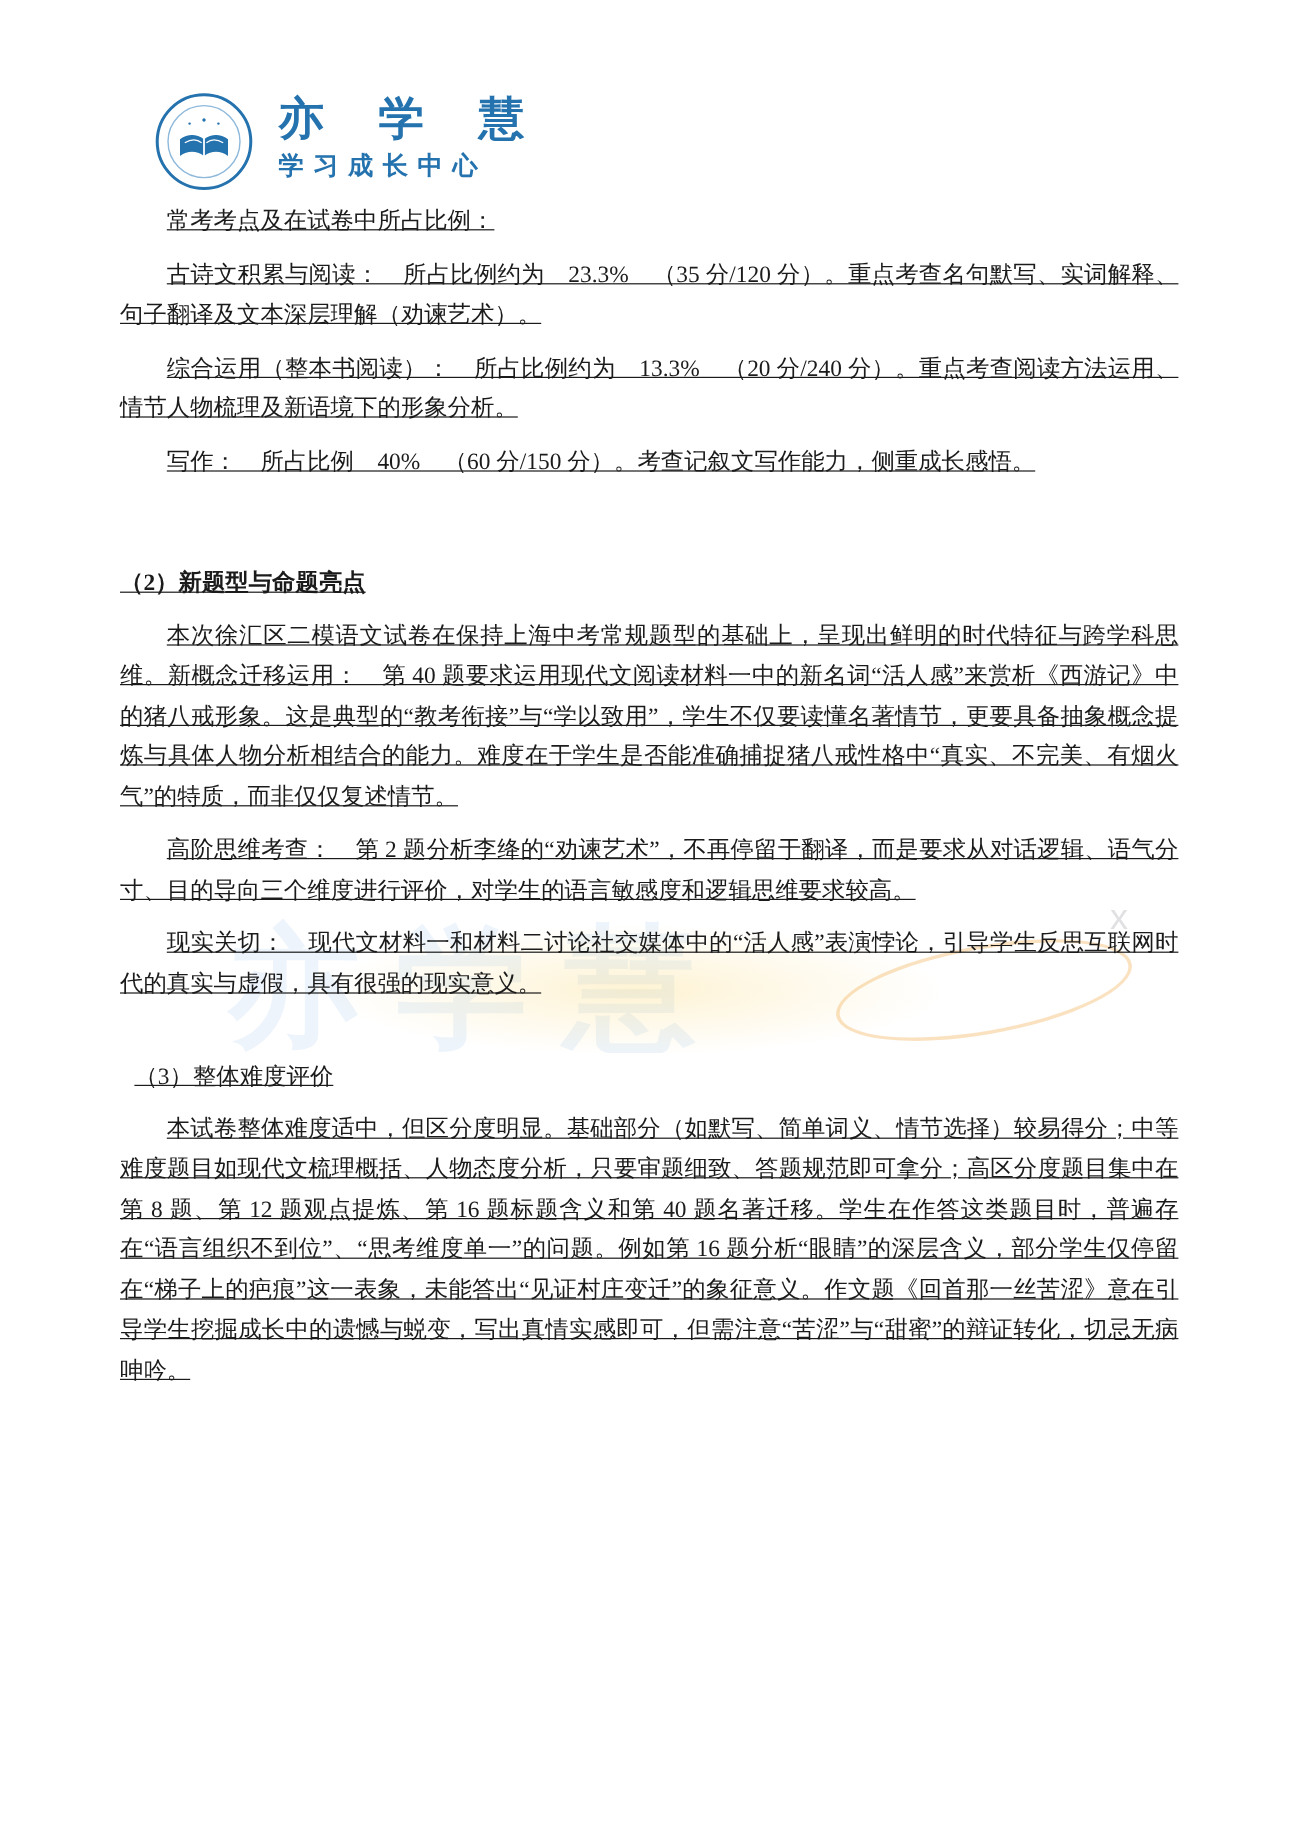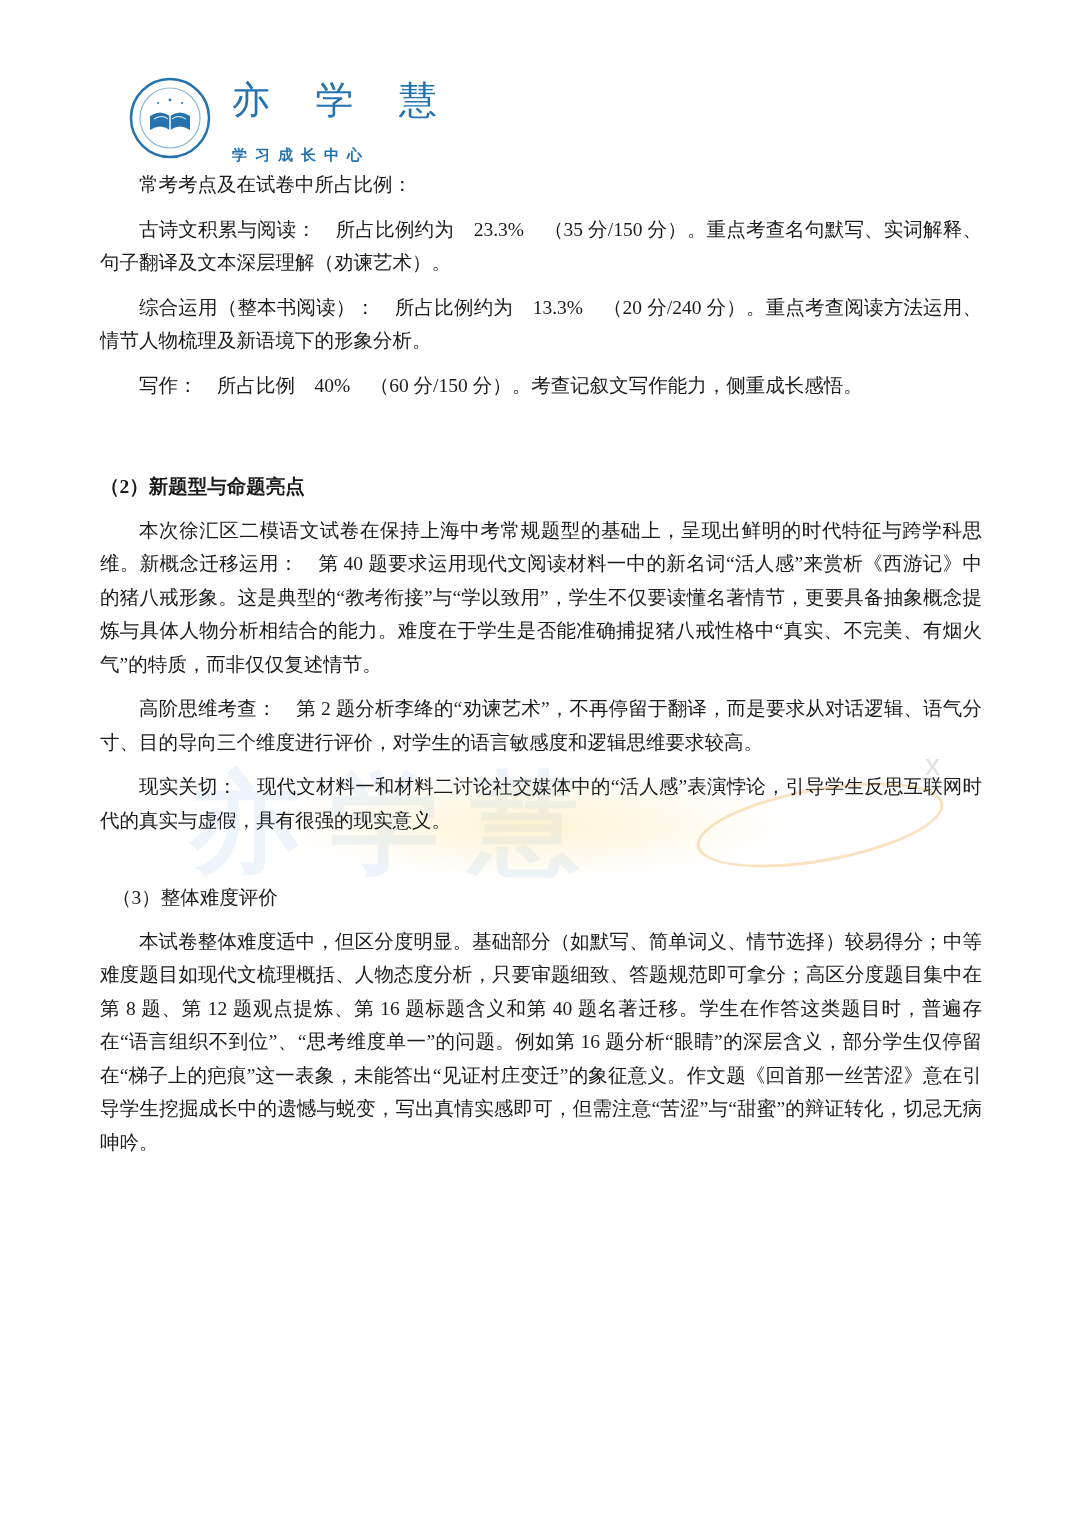--- a/index.html
+++ b/index.html
@@ -22,32 +22,32 @@
     left: 128px;
     display: flex;
     align-items: flex-start;
     gap: 20px;
     z-index: 2;
   }
   .emblem { width: 84px; height: 84px; flex: 0 0 auto; }
   .logo-text { padding-top: 4px; }
   .logo-title {
     font-size: 38px;
-    font-weight: normal;
+    font-weight: bold;
     color: #2472ae;
     letter-spacing: 18px;
     line-height: 1.1;
     white-space: nowrap;
   }
   .logo-subtitle {
-    font-size: 15px;
+    font-size: 21px;
     font-weight: bold;
     color: #2472ae;
     letter-spacing: 8px;
-    margin-top: 24px;
+    margin-top: 2px;
     white-space: nowrap;
   }
 
   
   .watermark {
     position: absolute;
     top: 740px;
     left: 150px;
     width: 800px;
     height: 160px;
@@ -96,20 +96,21 @@
   
   .content {
     position: absolute;
     top: 168px;
     left: 100px;
     width: 882px;
     z-index: 1;
     font-size: 19.5px;
     line-height: 33.5px;
     text-align: justify;
+    text-decoration: underline;
   }
   .para {
     margin: 0 0 11px 0;
     text-indent: 2em;
   }
   .heading-bold {
     margin: 68px 0 10px 0;
     text-indent: 0;
     font-weight: bold;
   }
@@ -145,21 +146,21 @@
       </svg>
     </div>
     <div class="logo-text">
       <div class="logo-title">亦 学 慧</div>
       <div class="logo-subtitle">学习成长中心</div>
     </div>
   </header>
 
   <main class="content">
     <p class="para">常考考点及在试卷中所占比例：</p>
-    <p class="para">古诗文积累与阅读：　所占比例约为　23.3%　（35 分/150 分）。重点考查名句默写、实词解释、句子翻译及文本深层理解（劝谏艺术）。</p>
+    <p class="para">古诗文积累与阅读：　所占比例约为　23.3%　（35 分/120 分）。重点考查名句默写、实词解释、句子翻译及文本深层理解（劝谏艺术）。</p>
     <p class="para">综合运用（整本书阅读）：　所占比例约为　13.3%　（20 分/240 分）。重点考查阅读方法运用、情节人物梳理及新语境下的形象分析。</p>
     <p class="para">写作：　所占比例　40%　（60 分/150 分）。考查记叙文写作能力，侧重成长感悟。</p>
 
     <p class="para heading-bold">（2）新题型与命题亮点</p>
     <p class="para">本次徐汇区二模语文试卷在保持上海中考常规题型的基础上，呈现出鲜明的时代特征与跨学科思维。新概念迁移运用：　第 40 题要求运用现代文阅读材料一中的新名词“活人感”来赏析《西游记》中的猪八戒形象。这是典型的“教考衔接”与“学以致用”，学生不仅要读懂名著情节，更要具备抽象概念提炼与具体人物分析相结合的能力。难度在于学生是否能准确捕捉猪八戒性格中“真实、不完美、有烟火气”的特质，而非仅仅复述情节。</p>
     <p class="para">高阶思维考查：　第 2 题分析李绛的“劝谏艺术”，不再停留于翻译，而是要求从对话逻辑、语气分寸、目的导向三个维度进行评价，对学生的语言敏感度和逻辑思维要求较高。</p>
     <p class="para">现实关切：　现代文材料一和材料二讨论社交媒体中的“活人感”表演悖论，引导学生反思互联网时代的真实与虚假，具有很强的现实意义。</p>
 
     <p class="para heading-plain">（3）整体难度评价</p>
     <p class="para">本试卷整体难度适中，但区分度明显。基础部分（如默写、简单词义、情节选择）较易得分；中等难度题目如现代文梳理概括、人物态度分析，只要审题细致、答题规范即可拿分；高区分度题目集中在第 8 题、第 12 题观点提炼、第 16 题标题含义和第 40 题名著迁移。学生在作答这类题目时，普遍存在“语言组织不到位”、“思考维度单一”的问题。例如第 16 题分析“眼睛”的深层含义，部分学生仅停留在“梯子上的疤痕”这一表象，未能答出“见证村庄变迁”的象征意义。作文题《回首那一丝苦涩》意在引导学生挖掘成长中的遗憾与蜕变，写出真情实感即可，但需注意“苦涩”与“甜蜜”的辩证转化，切忌无病呻吟。</p>

